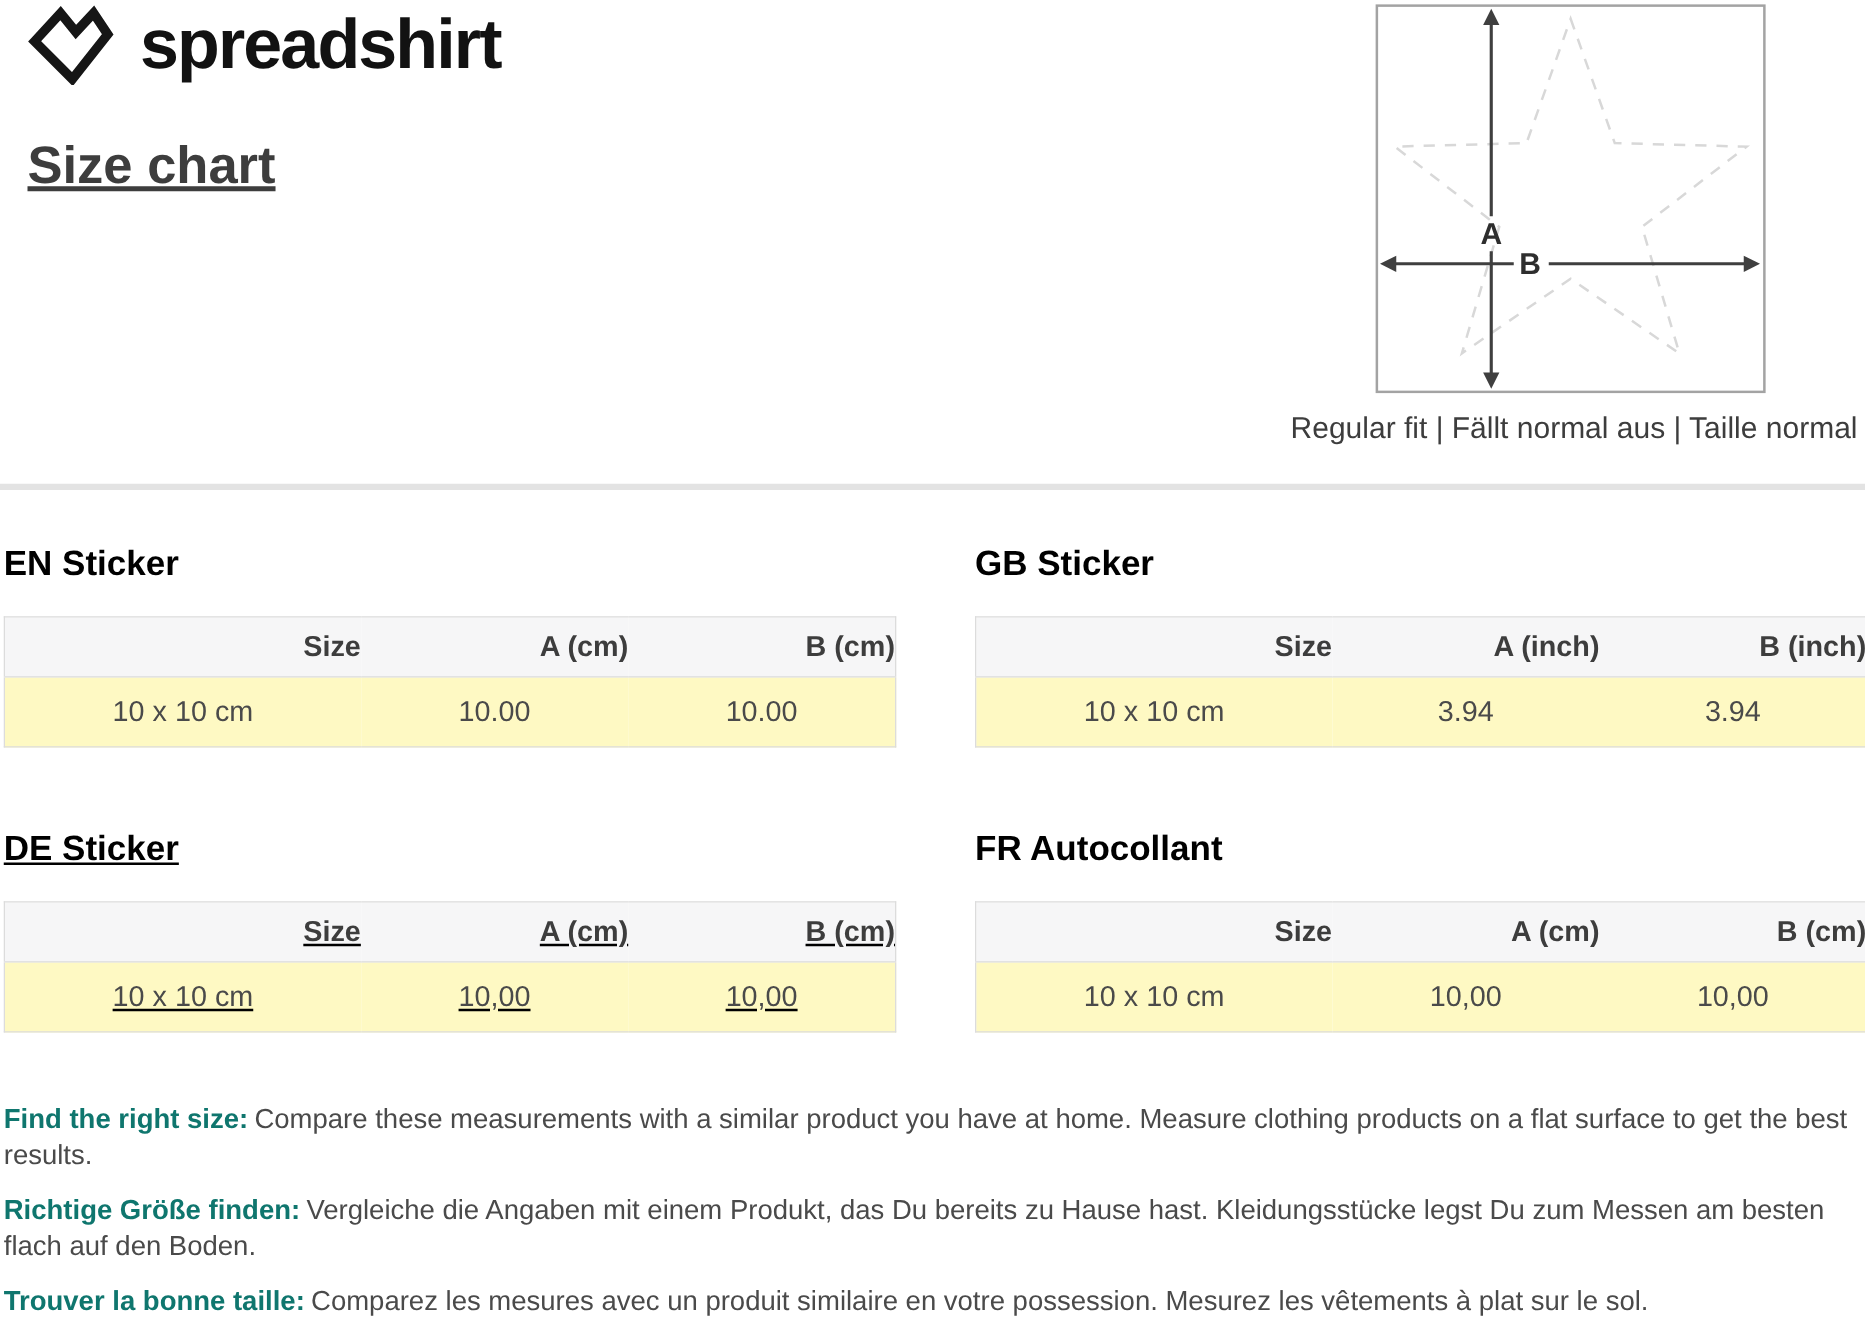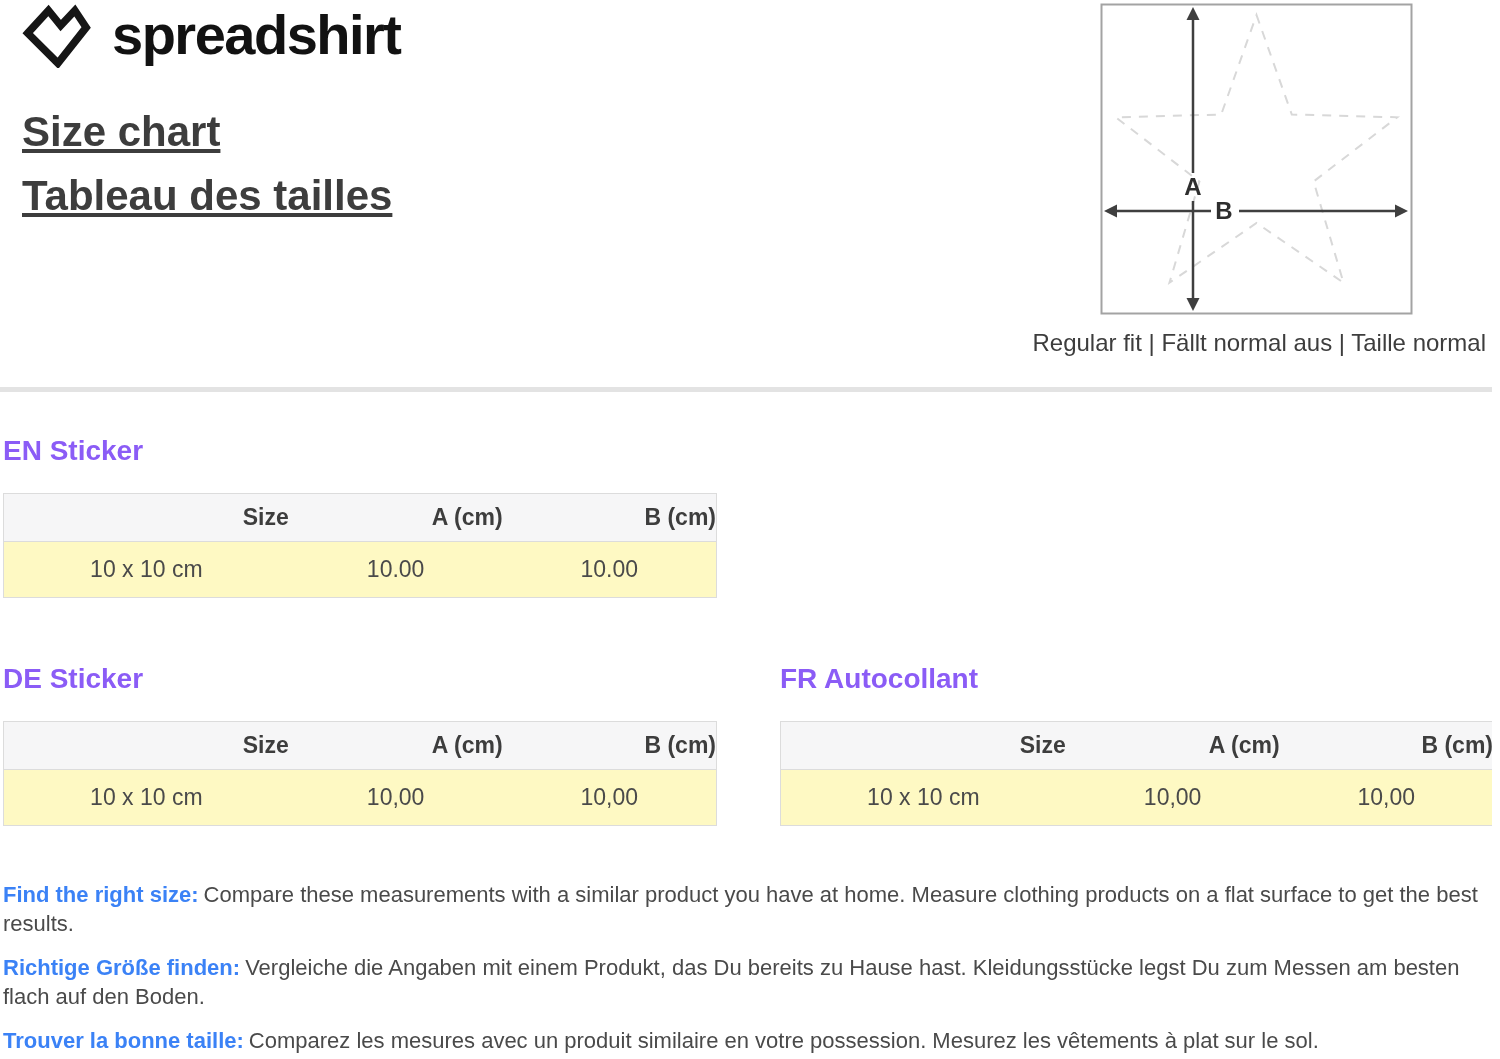--- a/index.html
+++ b/index.html
@@ -72,26 +72,26 @@
     top: 387px;
     width: 1500px;
     height: 5px;
     background: #e3e3e3;
   }
 
   
   .section { position: absolute; width: 714px; }
   .section.pos-en { left: 3px;   top: 437px; }
   .section.pos-gb { left: 780px; top: 437px; }
-  .section.pos-de { left: 3px;   top: 665px; }
+  .section.pos-de { left: 3px;   top: 665px; text-decoration: underline; }
   .section.pos-fr { left: 780px; top: 665px; }
   .section-heading {
     font-size: 28px;
     font-weight: bold;
-    color: #8b5cf6;
+    color: #000000;
     line-height: 28px;
     margin-bottom: 28px;
   }
   table.size-table {
     width: 100%;
     border-collapse: collapse;
     border: 1px solid #dcdcdc;
     table-layout: fixed;
   }
   table.size-table col.c1 { width: 40%; }
@@ -123,42 +123,41 @@
     width: 1493px;
   }
   .footer p {
     font-size: 22px;
     line-height: 29px;
     color: #4a4a4a;
     margin-bottom: 15px;
   }
   .footer .lead {
     font-weight: bold;
-    color: #3b82f6;
+    color: #0f766e;
     margin-right: 5px;
     margin-top: 36px;
   }
 </style>
 </head>
 <body>
 
 <div class="page">
 
   <div class="logo-row">
     <span class="logo-icon">
       <svg width="72" height="66" viewBox="0 0 74 70" aria-hidden="true">
         <path d="M7,33 L29,9 L42,25 L57,9 L69,27 L39,65 Z" fill="none" stroke="#161616" stroke-width="8" stroke-linejoin="miter"></path>
       </svg>
     </span>
     <span class="logo-wordmark">spreadshirt</span>
   </div>
 
   <div class="titles">
     <div class="title-line">Size chart</div>
-    <div class="title-line">Tableau des tailles</div>
   </div>
 
   <div class="diagram">
     <svg width="313" height="312" viewBox="0 0 313 312">
 
       <rect x="1.5" y="1.5" width="310" height="309" fill="#ffffff" stroke="#a3a3a3" stroke-width="2"></rect>
 
       <polygon points="156.5,12 191.8,111.5 297.2,114.3 213.6,178.5 243.5,279.7 156.5,220 69.5,279.7 99.4,178.5 15.8,114.3 121.2,111.5" fill="none" stroke="#d8d8d8" stroke-width="2" stroke-dasharray="9 8"></polygon>
 
       <g stroke="#3f3f3f" stroke-width="2.5">
@@ -200,20 +199,44 @@
       <tbody>
         <tr>
           <td>10 x 10 cm</td>
           <td>10.00</td>
           <td>10.00</td>
         </tr>
       </tbody>
     </table>
   </div>
 
+  <div class="section pos-gb">
+    <div class="section-heading">GB Sticker</div>
+    <table class="size-table">
+      <colgroup>
+          <col class="c1">
+          <col class="c2">
+          <col class="c3">
+        </colgroup>
+      <thead>
+        <tr>
+          <th>Size</th>
+          <th>A (inch)</th>
+          <th>B (inch)</th>
+        </tr>
+      </thead>
+      <tbody>
+        <tr>
+          <td>10 x 10 cm</td>
+          <td>3.94</td>
+          <td>3.94</td>
+        </tr>
+      </tbody>
+    </table>
+  </div>
 
   <div class="section pos-de">
     <div class="section-heading">DE Sticker</div>
     <table class="size-table">
       <colgroup>
           <col class="c1">
           <col class="c2">
           <col class="c3">
         </colgroup>
       <thead>

